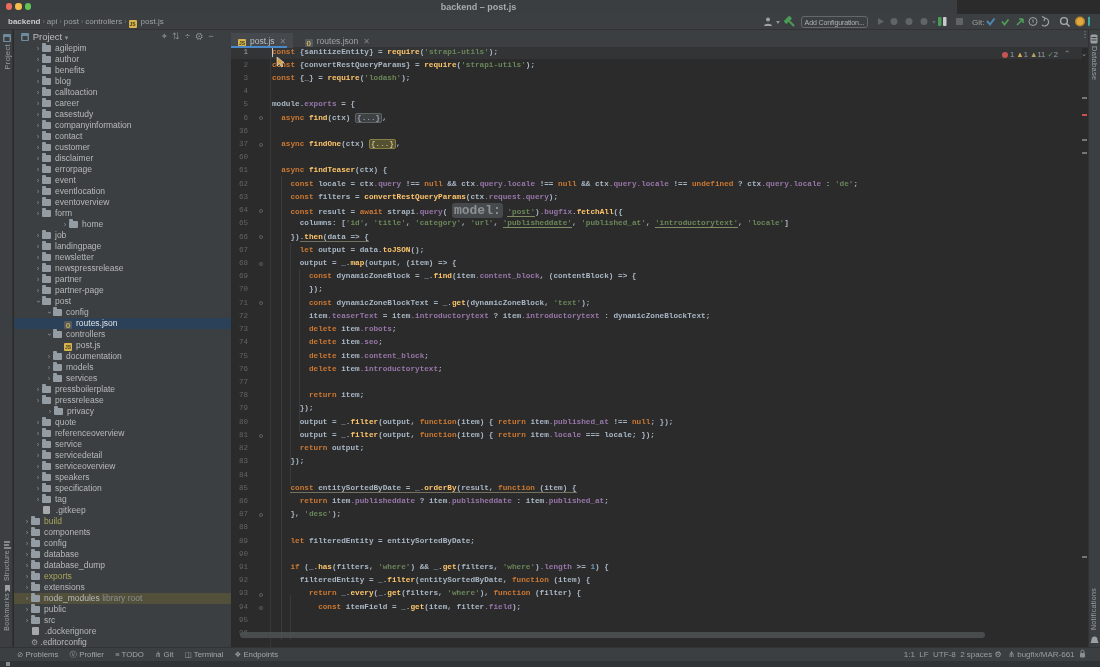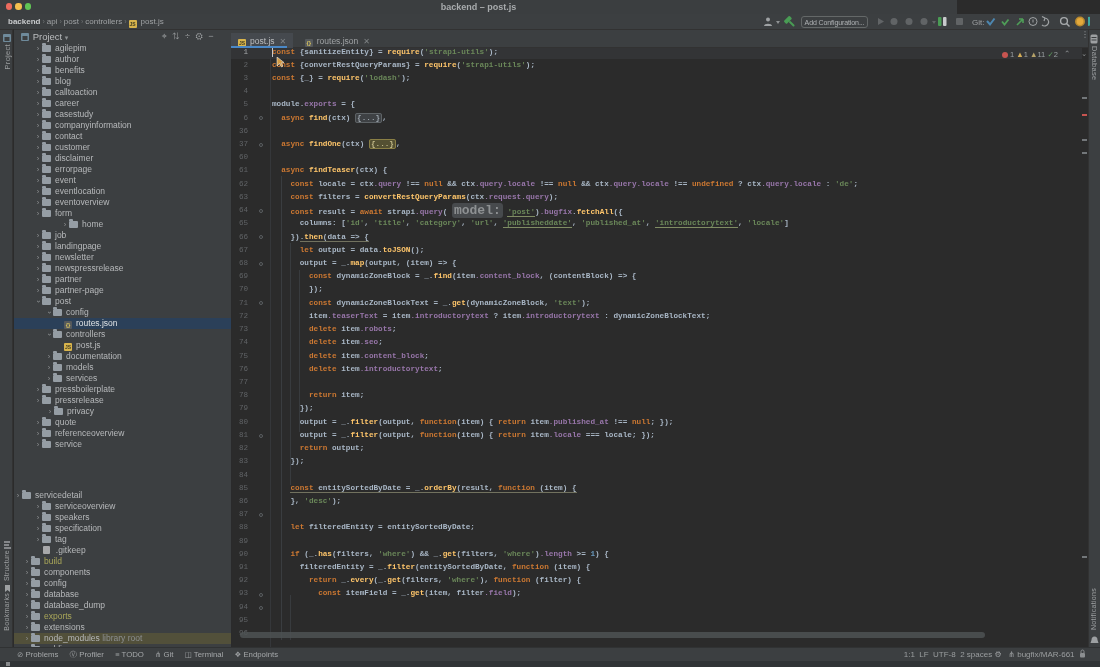--- a/index.html
+++ b/index.html
@@ -177,21 +177,21 @@
 <div class="row" style="padding-left:42px;"><span class="ch"></span><span class="js-ic">JS</span>post.js</div>
 <div class="row" style="padding-left:31px;"><span class="ch">›</span><span class="fold-ic"></span>documentation</div>
 <div class="row" style="padding-left:31px;"><span class="ch">›</span><span class="fold-ic"></span>models</div>
 <div class="row" style="padding-left:31px;"><span class="ch">›</span><span class="fold-ic"></span>services</div>
 <div class="row" style="padding-left:20px;"><span class="ch">›</span><span class="fold-ic"></span>pressboilerplate</div>
 <div class="row" style="padding-left:20px;"><span class="ch">›</span><span class="fold-ic"></span>pressrelease</div>
 <div class="row" style="padding-left:32px;"><span class="ch">›</span><span class="fold-ic"></span>privacy</div>
 <div class="row" style="padding-left:20px;"><span class="ch">›</span><span class="fold-ic"></span>quote</div>
 <div class="row" style="padding-left:20px;"><span class="ch">›</span><span class="fold-ic"></span>referenceoverview</div>
 <div class="row" style="padding-left:20px;"><span class="ch">›</span><span class="fold-ic"></span>service</div>
-<div class="row" style="margin-top:40px;"><span class="ch">›</span><span class="fold-ic"></span>servicedetail</div>
+<div class="row" style="padding-left:20px;"><span class="ch">›</span><span class="fold-ic"></span>servicedetail</div>
 <div class="row" style="padding-left:20px;"><span class="ch">›</span><span class="fold-ic"></span>serviceoverview</div>
 <div class="row" style="padding-left:20px;"><span class="ch">›</span><span class="fold-ic"></span>speakers</div>
 <div class="row" style="padding-left:20px;"><span class="ch">›</span><span class="fold-ic"></span>specification</div>
 <div class="row" style="padding-left:20px;"><span class="ch">›</span><span class="fold-ic"></span>tag</div>
 <div class="row" style="padding-left:20px;"><span class="ch"></span><span class="file-ic"></span> .gitkeep</div>
 <div class="row olive" style="padding-left:9px;"><span class="ch">›</span><span class="fold-ic"></span>build</div>
 <div class="row" style="padding-left:9px;"><span class="ch">›</span><span class="fold-ic"></span>components</div>
 <div class="row" style="padding-left:9px;"><span class="ch">›</span><span class="fold-ic"></span>config</div>
 <div class="row" style="padding-left:9px;"><span class="ch">›</span><span class="fold-ic"></span>database</div>
 <div class="row" style="padding-left:9px;"><span class="ch">›</span><span class="fold-ic"></span>database_dump</div>
@@ -291,20 +291,21 @@
 <div>        <span class="k">delete</span> item<span class="p">.introductorytext</span>;</div>
 <div> </div>
 <div>        <span class="k">return</span> item;</div>
 <div>      });</div>
 <div>      output = _.<span class="f">filter</span>(output, <span class="k">function</span>(item) { <span class="k">return</span> item<span class="p">.published_at</span> !== <span class="k">null</span>; });</div>
 <div>      output = _.<span class="f">filter</span>(output, <span class="k">function</span>(item) { <span class="k">return</span> item<span class="p">.locale</span> === locale; });</div>
 <div>      <span class="k">return</span> output;</div>
 <div>    });</div>
 <div> </div>
 <div>    <span class="u"><span class="k">const</span> entitySortedByDate = _.<span class="f">orderBy</span>(result, <span class="k">function</span> (item) {</span></div>
+<div>      <span class="k">return</span> item<span class="p">.publisheddate</span> ? item<span class="p">.publisheddate</span> : item<span class="p">.published_at</span>;</div>
 <div>    }, <span class="s">'desc'</span>);</div>
 <div> </div>
 <div>    <span class="k">let</span> filteredEntity = entitySortedByDate;</div>
 <div> </div>
 <div>    <span class="k">if</span> (_.<span class="f">has</span>(filters, <span class="s">'where'</span>) &amp;&amp; _.<span class="f">get</span>(filters, <span class="s">'where'</span>)<span class="p">.length</span> &gt;= <span class="n">1</span>) {</div>
 <div>      filteredEntity = _.<span class="f">filter</span>(entitySortedByDate, <span class="k">function</span> (item) {</div>
 <div>        <span class="k">return</span> _.<span class="f">every</span>(_.<span class="f">get</span>(filters, <span class="s">'where'</span>), <span class="k">function</span> (filter) {</div>
 <div>          <span class="k">const</span> itemField = _.<span class="f">get</span>(item, filter<span class="p">.field</span>);</div>
 </div>
 <div class="abs" style="left:281px;top:176px;width:1px;height:464px;background:#3a3d40;"></div>

